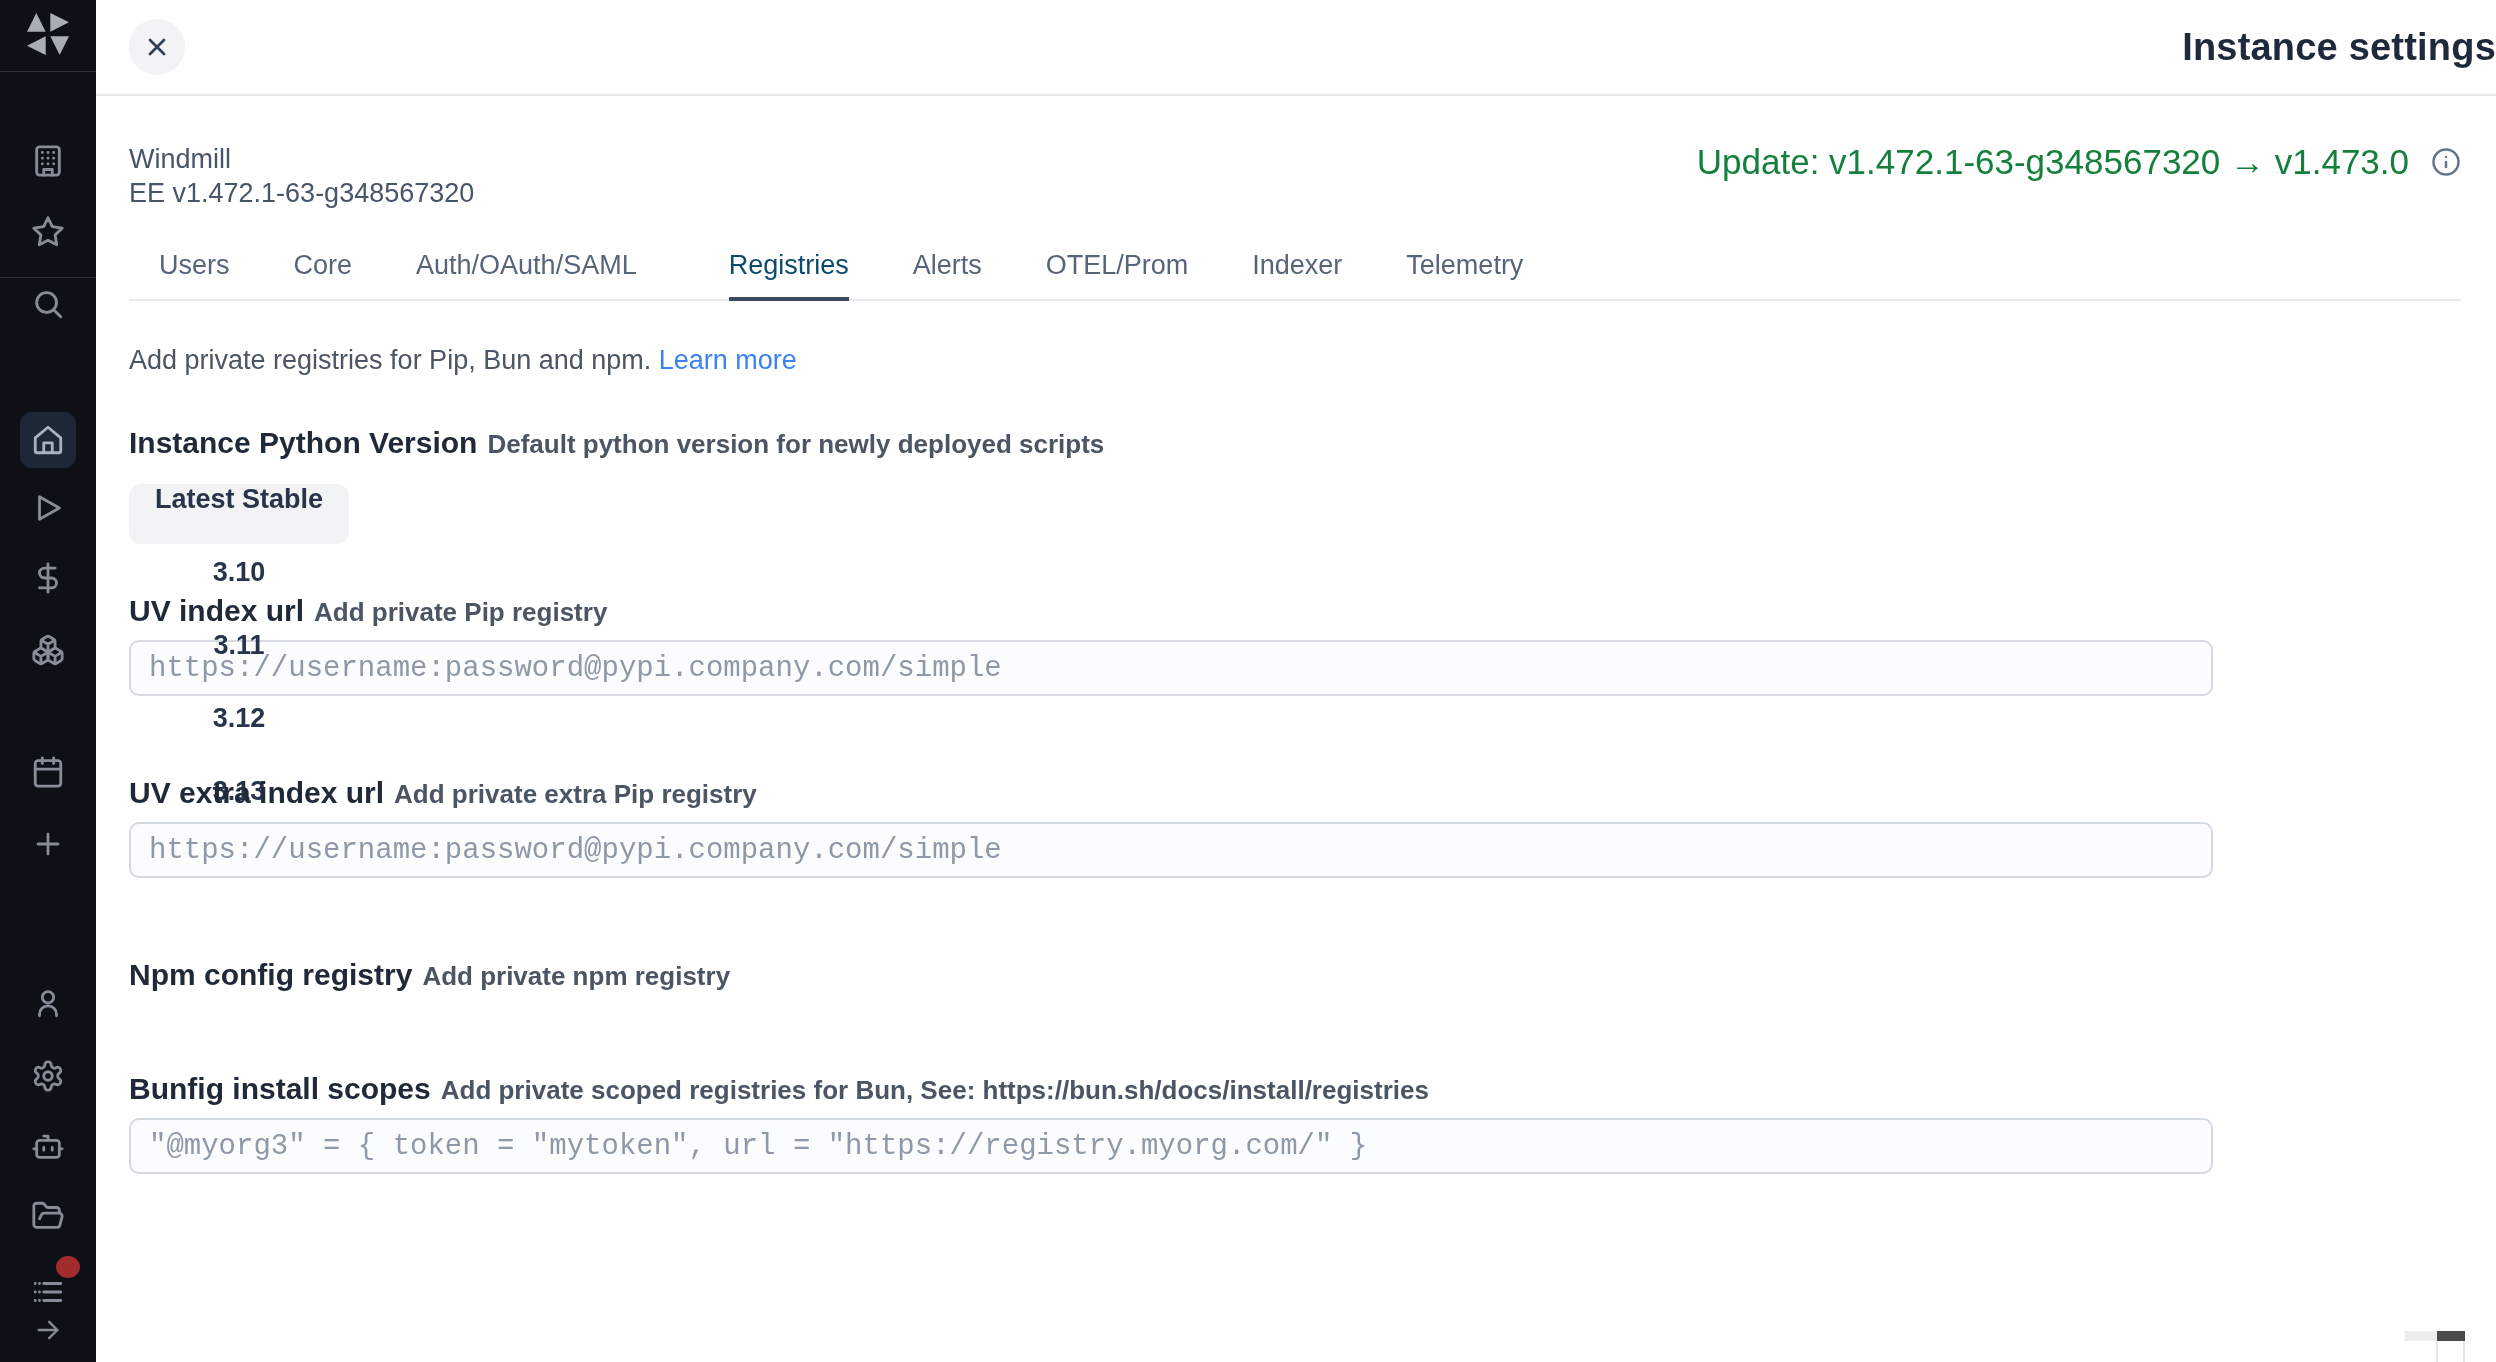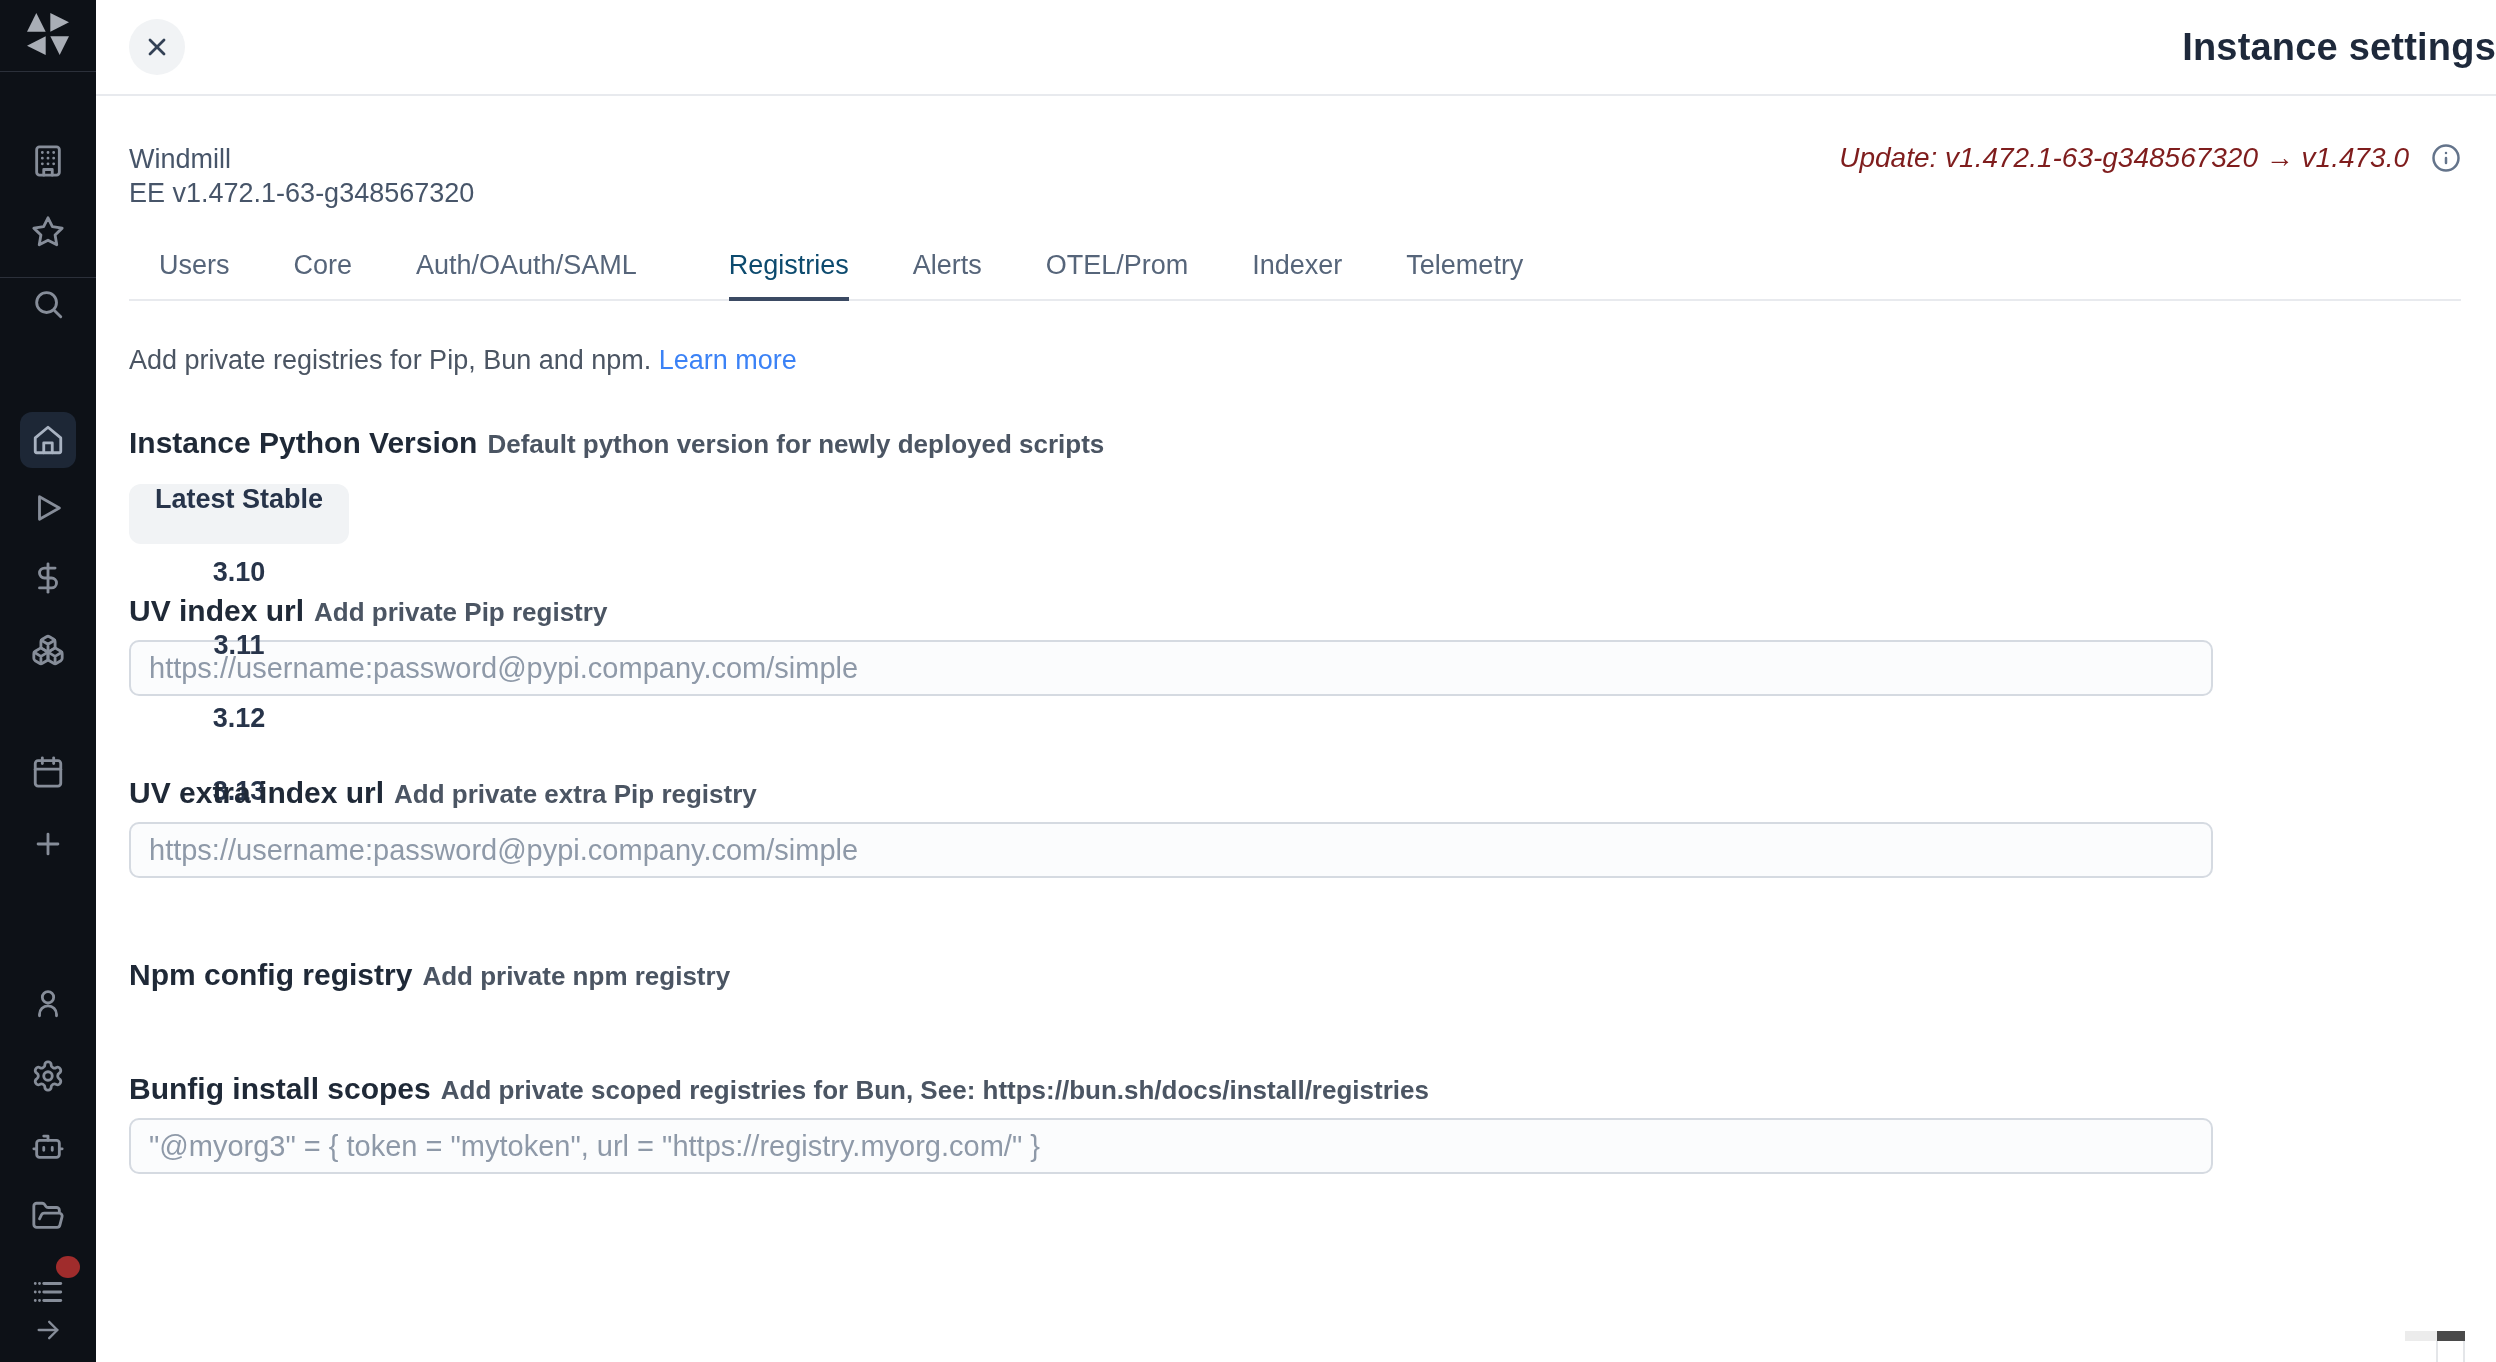--- a/index.html
+++ b/index.html
@@ -28,21 +28,21 @@
   .close-btn { width:56px; height:56px; border-radius:50%; background:#f1f3f5; border:none;
                display:flex; align-items:center; justify-content:center; cursor:pointer; }
   .close-btn svg { width:28px; height:28px; stroke:#334155; stroke-width:2.4; stroke-linecap:round; }
   .page-title { margin-left:34px; font-size:38px; font-weight:700; color:#1e293b; letter-spacing:.2px; }
 
   .page { padding:0 35px 0 33px; }
 
   .meta-row { margin-top:46px; display:flex; justify-content:space-between; align-items:flex-start; }
   .ver-line { font-size:27px; color:#475569; line-height:34px; }
   .update-wrap { display:flex; align-items:center; gap:22px; }
-  .update-link { font-size:28px; color:#7f1d1d; text-decoration:none; cursor:pointer;font-style:italic; }
+  .update-link { font-size:35px; color:#15803d; text-decoration:none; cursor:pointer; }
   .info-icon { width:30px; height:30px; cursor:pointer; }
   .info-icon svg { width:30px; height:30px; stroke:#64748b; stroke-width:2; fill:none; stroke-linecap:round; }
 
   .admins-row { display:flex; justify-content:flex-end; margin-top:14px; }
   .admins-btn { display:flex; align-items:center; gap:18px; height:70px; padding:0 30px;
                 background:#fff; border:2px solid #55627a; border-radius:12px; cursor:pointer;
                 font-size:31px; font-weight:700; color:#1e293b; font-family:inherit; }
   .admins-btn svg { width:28px; height:28px; stroke:#1e293b; stroke-width:2.2; fill:none;
                     stroke-linecap:round; stroke-linejoin:round; }
 
@@ -60,21 +60,21 @@
   .h-hint { font-size:26px; color:#4b5563; font-weight:700; margin-left:10px; }
 
   .py-group { margin-top:24px; display:inline-flex; align-items:center; gap:42px;
               background:#f1f3f5; border-radius:12px; height:60px; padding:0 26px;flex-direction:column; }
   .py-opt { font-size:27px; font-weight:600; color:#27344a; cursor:pointer; }
 
   .field { margin-top:80px; }
   .field.first { margin-top:50px; }
   .field input { display:block; margin-top:12px; width:2084px; height:56px;
                  border:2px solid #d5dae1; border-radius:10px; background:#fbfcfd;
-                 padding:0 18px; font-size:29px; color:#334155; font-family:Liberation Sans, sans-serif; outline:none; }
+                 padding:0 18px; font-size:29px; color:#334155; font-family:Liberation Mono, monospace; outline:none; }
   .field input::placeholder { color:#8e99a8; }
 
   
   .corner-track-h { position:absolute; left:2309px; top:1331px; width:33px; height:10px; background:#ececec; }
   .corner-bar     { position:absolute; left:2341px; top:1331px; width:28px; height:10px; background:#4a4a4a; cursor:pointer; }
   .corner-line-v1 { position:absolute; left:2340px; top:1341px; width:2px; height:21px; background:#e4e6e9; }
   .corner-line-v2 { position:absolute; left:2367px; top:1341px; width:2px; height:21px; background:#e4e6e9; }
 </style>
 </head>
 <body>

